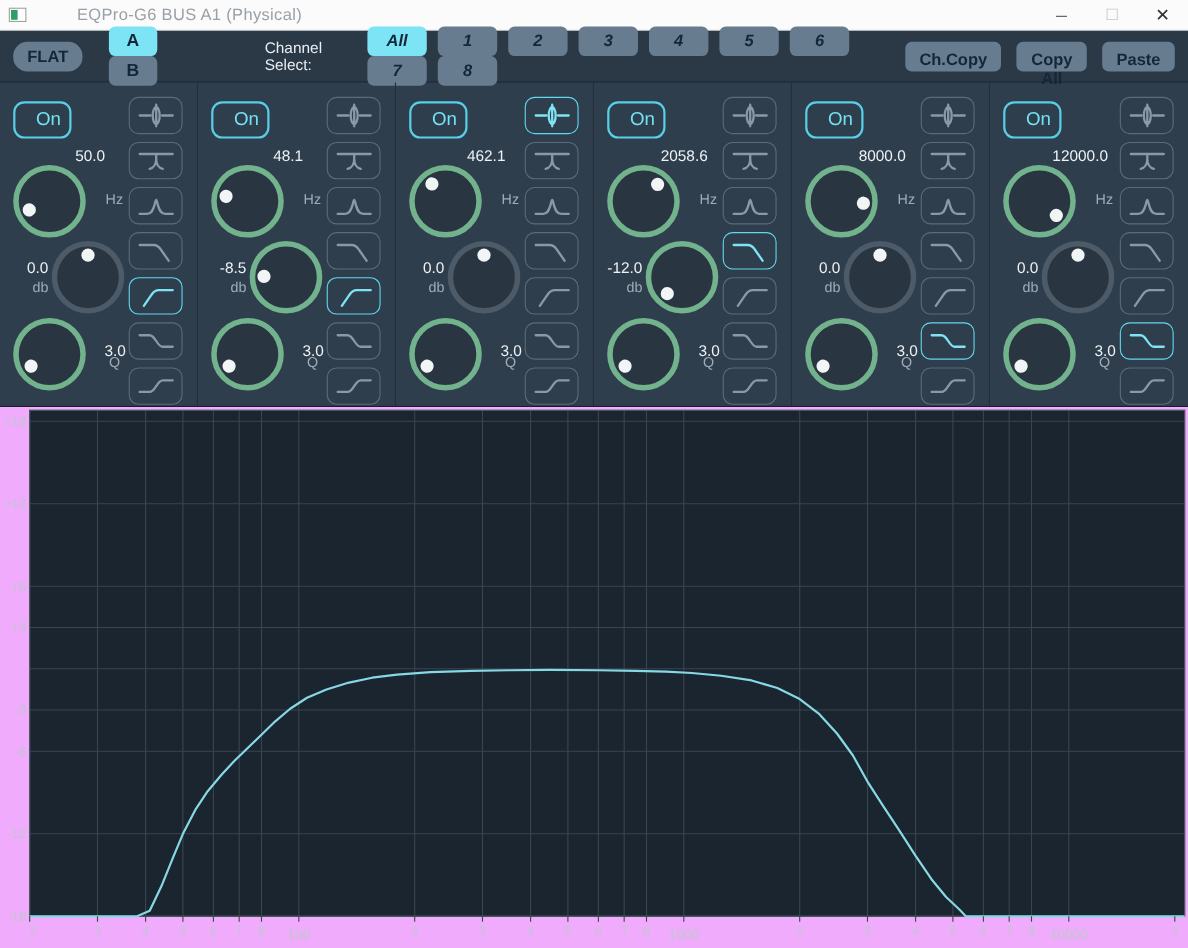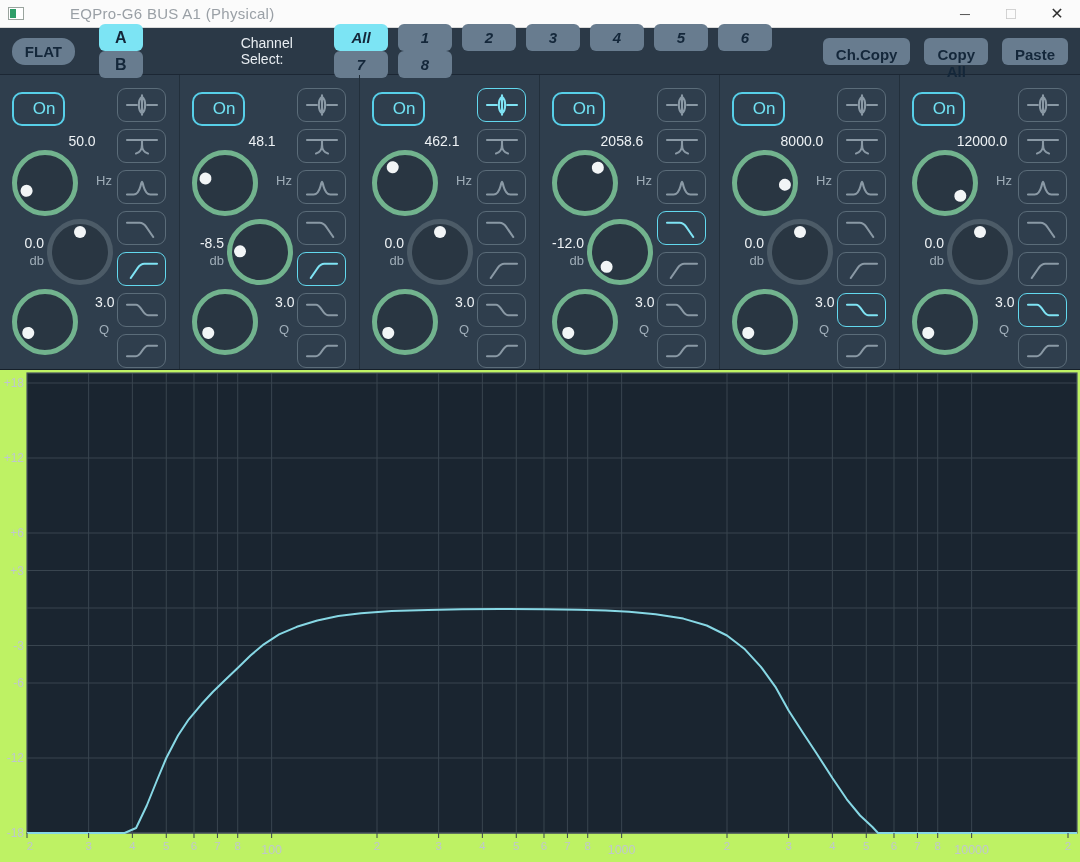--- a/index.html
+++ b/index.html
@@ -55,25 +55,25 @@
   .k-freq { left:12px; top:75px; }
   .k-gain { left:47px; top:144px; }
   .k-q   { left:12px; top:214px; }
 
   .val { position:absolute; color:#eef2f5; font-size:14px; }
   .unit { position:absolute; color:#9fadb8; font-size:13px; }
   .v-freq { left:17px; top:58px; width:130px; text-align:center; }
   .u-hz   { left:96px; top:98px; }
   .v-gain { left:0px;  top:160px; width:44px; text-align:right; }
   .u-db   { left:0px;  top:178px; width:44px; text-align:right; }
-  .v-q    { left:95px; top:219px; }
+  .v-q    { left:95px; top:236px; }
   .u-q    { left:99px; top:247px; }
 
   
-  .graph-panel { height:492px; background:#bef264; position:relative; }
+  .graph-panel { height:492px; background:#f0abfc; position:relative; }
 </style>
 </head>
 <body>
 
 <div class="titlebar">
   <div class="app-icon"></div>
   <div class="title-text">EQPro-G6 BUS A1 (Physical)</div>
   <div class="win-controls">
     <div class="win-btn">─</div>
     <div class="win-btn max">☐</div>

